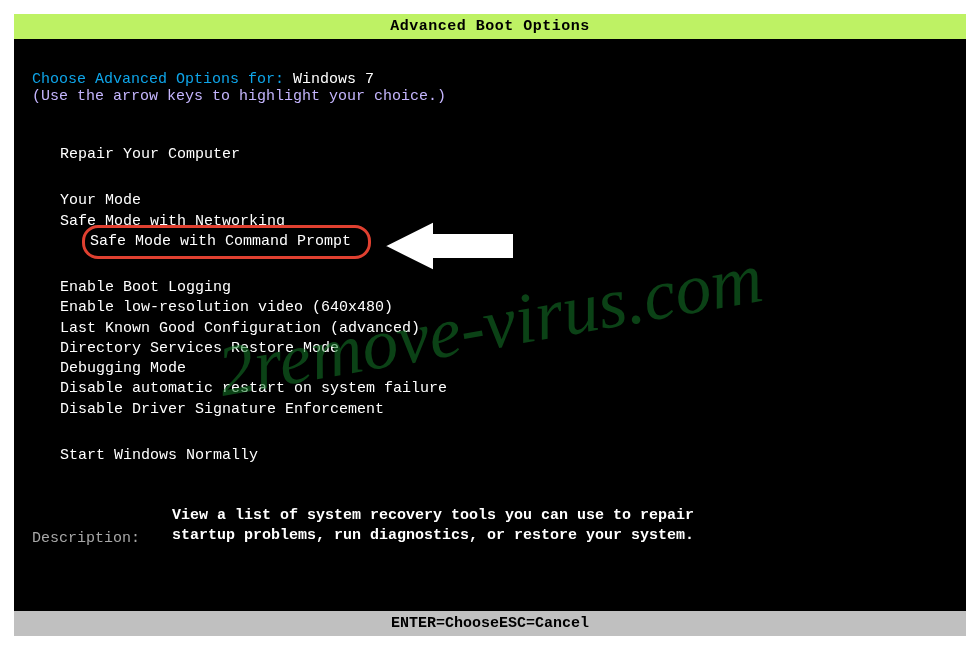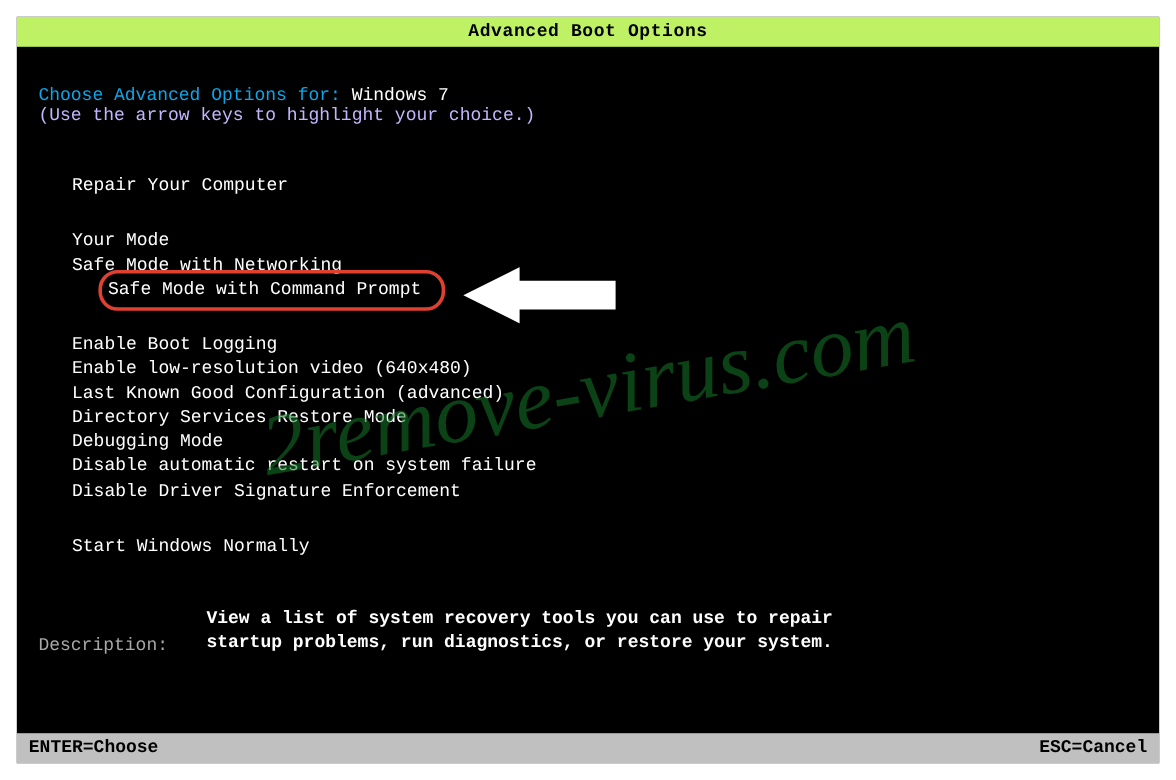--- a/index.html
+++ b/index.html
@@ -79,21 +79,21 @@
     .footer {
       position: absolute;
       bottom: 0;
       left: 0;
       right: 0;
       background: #c0c0c0;
       color: #000;
       font-weight: bold;
       padding: 4px 10px;
       display: flex;
-      justify-content: space-between;
+      justify-content: center;
       font-size: 15px;
     }
     .watermark {
       position: absolute;
       left: 50%;
       top: 50%;
       transform: translate(-50%, -50%) rotate(-10deg);
       font-family: Georgia, 'Times New Roman', serif;
       font-size: 72px;
       color: rgba(20, 120, 40, 0.55);

